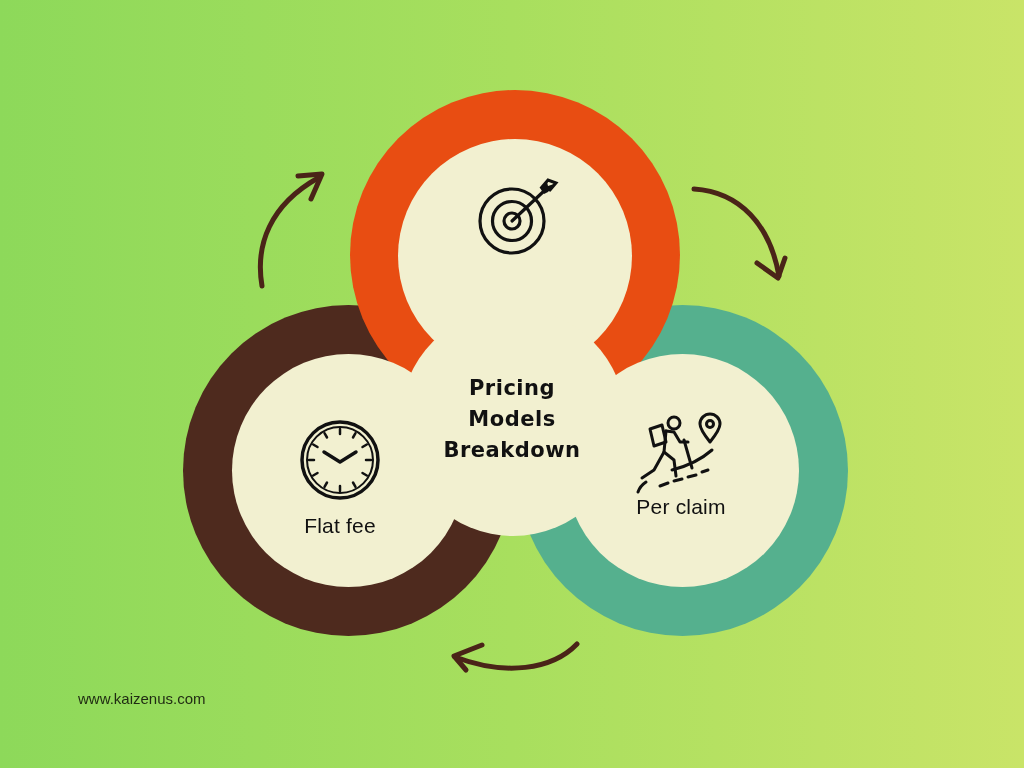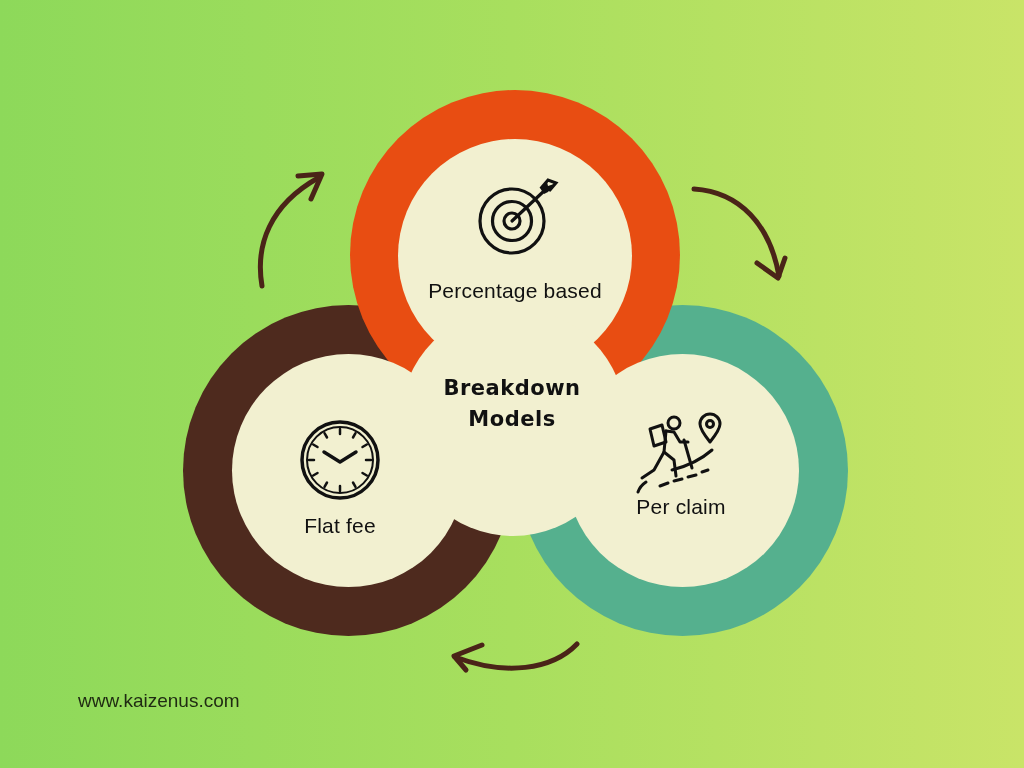--- a/index.html
+++ b/index.html
@@ -56,55 +56,55 @@
       position: absolute;
     }
     .arrow {
       position: absolute;
       left: 0; top: 0;
     }
     .footer {
       position: absolute;
       left: 78px;
       top: 690px;
-      font-size: 19px;
+      font-size: 15px;
       color: #1f2a12;
     }
   </style>
 </head>
 <body>
 
 <div class="canvas">
 
   <div class="ring" style="left:183px; top:305px; width:331px; height:331px; background:#4e2a1e;"></div>
   <div class="ring" style="left:517px; top:305px; width:331px; height:331px; background:#55b08e;"></div>
   <div class="ring" style="left:350px; top:90px; width:330px; height:330px; background:#e84d12;"></div>
 
   <div class="inner" style="left:232px; top:354px; width:233px; height:233px;"></div>
   <div class="inner" style="left:566px; top:354px; width:233px; height:233px;"></div>
   <div class="inner" style="left:398px; top:139px; width:234px; height:234px;"></div>
 
   <div class="inner" style="left:400px; top:308px; width:226px; height:228px;"></div>
 
   <div class="center-title">
+    <div>Pricing</div>
+    <div>Models</div>
     <div>Breakdown</div>
-    <div>Models</div>
   </div>
 
   <svg class="icon" style="left:476px; top:178px;" width="86" height="78" viewBox="0 0 86 78">
     <g fill="none" stroke="#111" stroke-width="3.2" stroke-linecap="round">
       <circle cx="36" cy="43" r="32"></circle>
       <circle cx="36" cy="43" r="19.5"></circle>
       <circle cx="36" cy="43" r="8"></circle>
       <line x1="36" y1="43" x2="68" y2="13"></line>
     </g>
     <path d="M64 10 L71 4 L72 8 L78 6 L72 14 L68 16 Z" fill="#111"></path>
     <path d="M66 9 L72 2 L80 5 L74 12 Z" fill="none" stroke="#111" stroke-width="3"></path>
   </svg>
-  <div class="label" style="left:515px; top:279px;">Percentage based</div>
 
   <svg class="icon" style="left:300px; top:420px;" width="80" height="80" viewBox="0 0 80 80">
     <circle cx="40" cy="40" r="38" fill="none" stroke="#111" stroke-width="3.5"></circle>
     <circle cx="40" cy="40" r="33" fill="none" stroke="#111" stroke-width="2"></circle>
     <g stroke="#111" stroke-width="2.5" stroke-linecap="round">
       <line x1="40" y1="9" x2="40" y2="14"></line>
       <line x1="40" y1="66" x2="40" y2="71"></line>
       <line x1="9" y1="40" x2="14" y2="40"></line>
       <line x1="66" y1="40" x2="71" y2="40"></line>
       <line x1="55.5" y1="13.2" x2="53" y2="17.5"></line>

